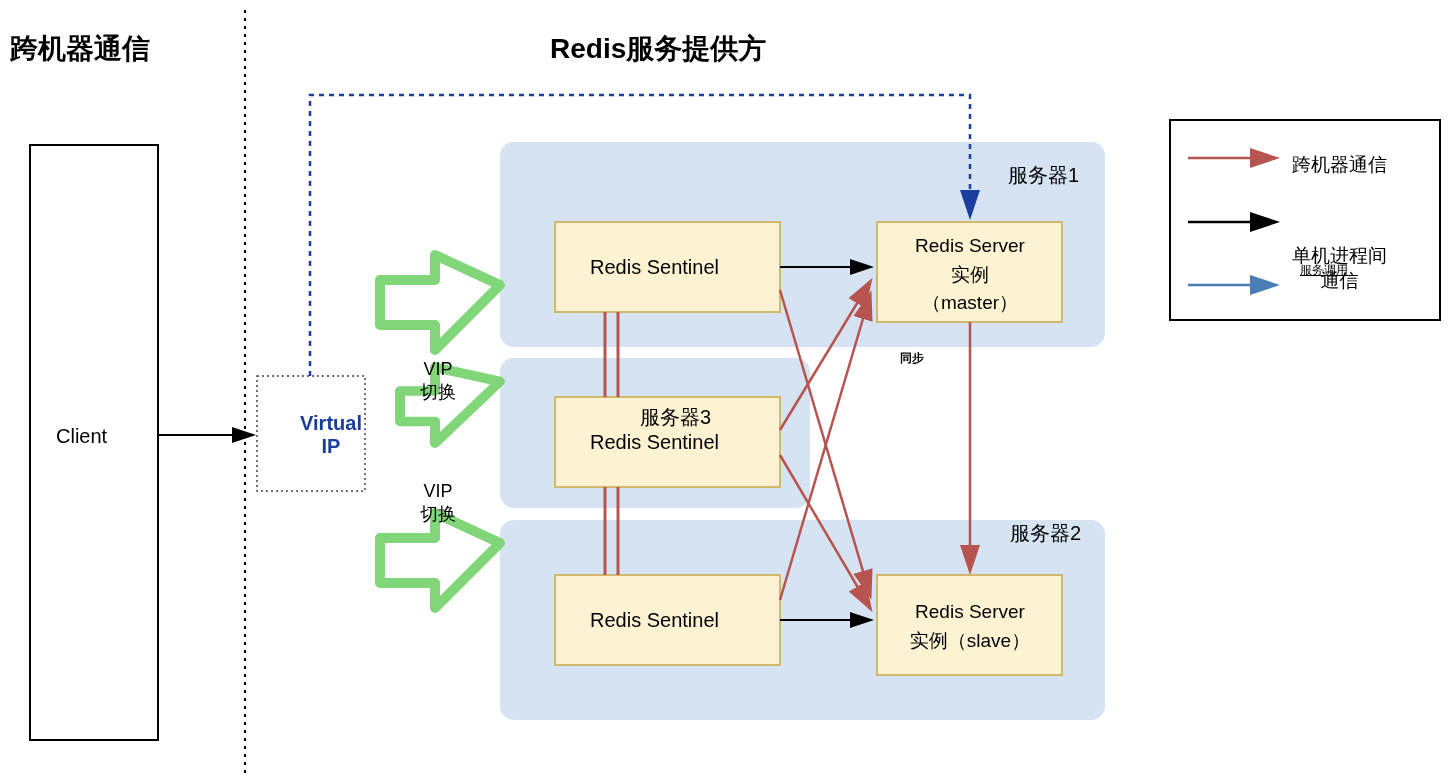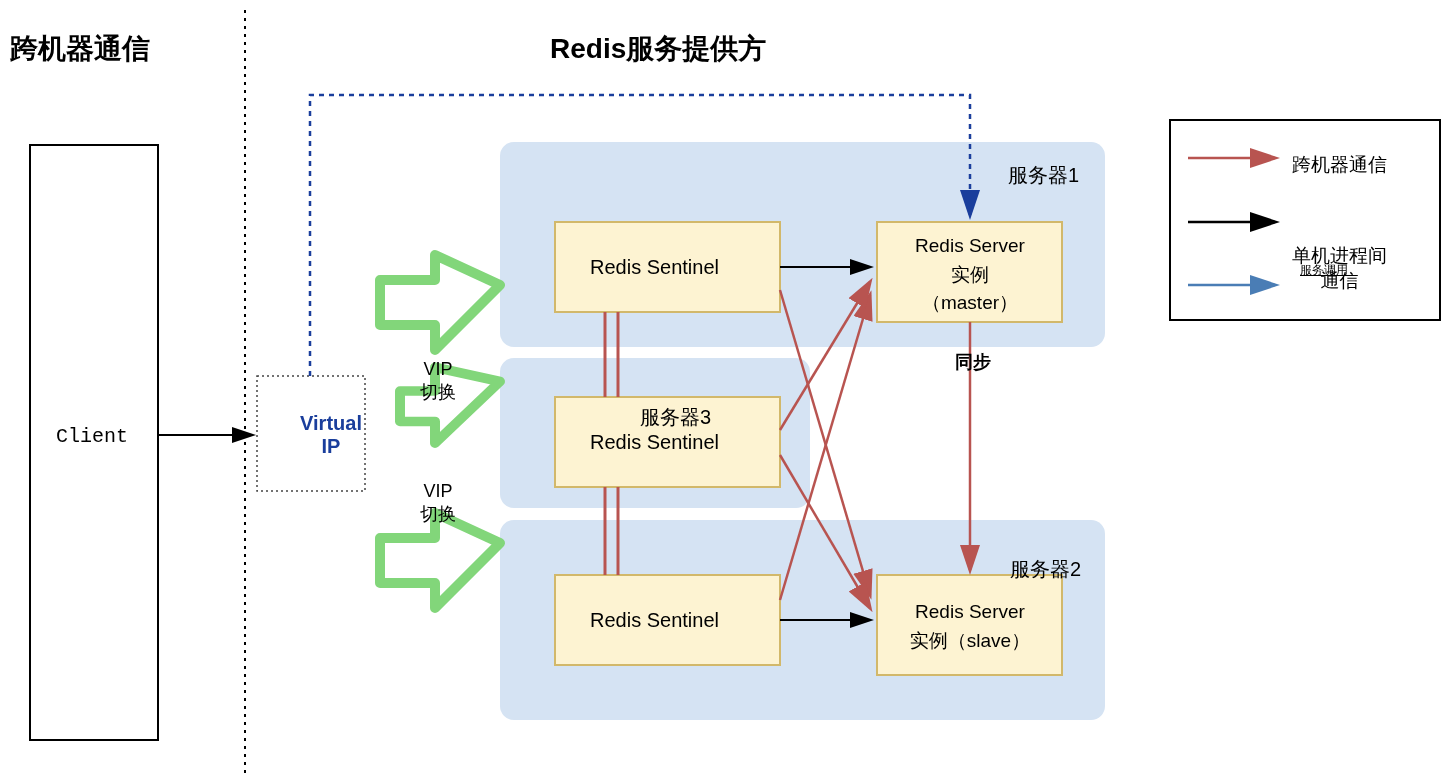--- a/index.html
+++ b/index.html
@@ -83,40 +83,40 @@
   <rect x="1170" y="120" width="270" height="200" fill="#fff" stroke="#000" stroke-width="2"></rect>
   <line x1="1188" y1="158" x2="1275" y2="158" stroke="#b85450" stroke-width="2.5" marker-end="url(#arrow-red)"></line>
   <line x1="1188" y1="222" x2="1275" y2="222" stroke="#000" stroke-width="2.5" marker-end="url(#arrow-black)"></line>
   <line x1="1188" y1="285" x2="1275" y2="285" stroke="#4a7db5" stroke-width="2.5" marker-end="url(#arrow-blue2)"></line>
 
 </svg>
 
 <div class="label" style="left:10px;top:30px;font-size:28px;font-weight:bold;">跨机器通信</div>
 <div class="label" style="left:550px;top:30px;font-size:28px;font-weight:bold;text-align:center;">Redis服务提供方</div>
 
-<div class="label" style="left:56px;top:425px;font-size:20px;font-family:Liberation Mono, monospace;">Client</div>
+<div class="label" style="left:56px;top:425px;font-size:20px;">Client</div>
 <div class="label" style="left:275px;top:412px;font-size:20px;font-weight:bold;color:#1a3e9c;width:70px;margin-left:21px;">Virtual
 IP</div>
 
 <div class="label" style="left:590px;top:256px;font-size:20px;">Redis Sentinel</div>
 <div class="label" style="left:590px;top:431px;font-size:20px;">Redis Sentinel</div>
 <div class="label" style="left:590px;top:609px;font-size:20px;">Redis Sentinel</div>
 
 <div class="label" style="left:880px;top:232px;width:180px;font-size:19px;line-height:1.5;">Redis Server
 实例
 （master）</div>
 <div class="label" style="left:880px;top:598px;width:180px;font-size:19px;line-height:1.5;">Redis Server
 实例（slave）</div>
 
 <div class="label" style="left:1008px;top:162px;font-size:20px;">服务器1</div>
 <div class="label" style="left:640px;top:368px;font-size:20px;margin-top:36px;">服务器3</div>
-<div class="label" style="left:1010px;top:556px;font-size:20px;text-align:center;">服务器2</div>
+<div class="label" style="left:1010px;top:520px;font-size:20px;text-align:center;">服务器2</div>
 
 <div class="label" style="left:420px;top:358px;font-size:18px;line-height:1.3;">VIP
 切换</div>
 <div class="label" style="left:420px;top:480px;font-size:18px;line-height:1.3;">VIP
 切换</div>
-<div class="label" style="left:955px;top:350px;font-size:18px;font-weight:bold;">同步</div>
+<div class="label" style="left:900px;top:350px;font-size:12px;font-weight:bold;">同步</div>
 
 <div class="label" style="left:1292px;top:152px;font-size:19px;">跨机器通信</div>
 <div class="label" style="left:1292px;top:199px;font-size:19px;line-height:1.3;margin-top:45px;">单机进程间
 通信</div>
 <div class="label" style="left:1300px;top:262px;font-size:12px;text-decoration:underline;">服务调用</div>
 
 </body></html>

